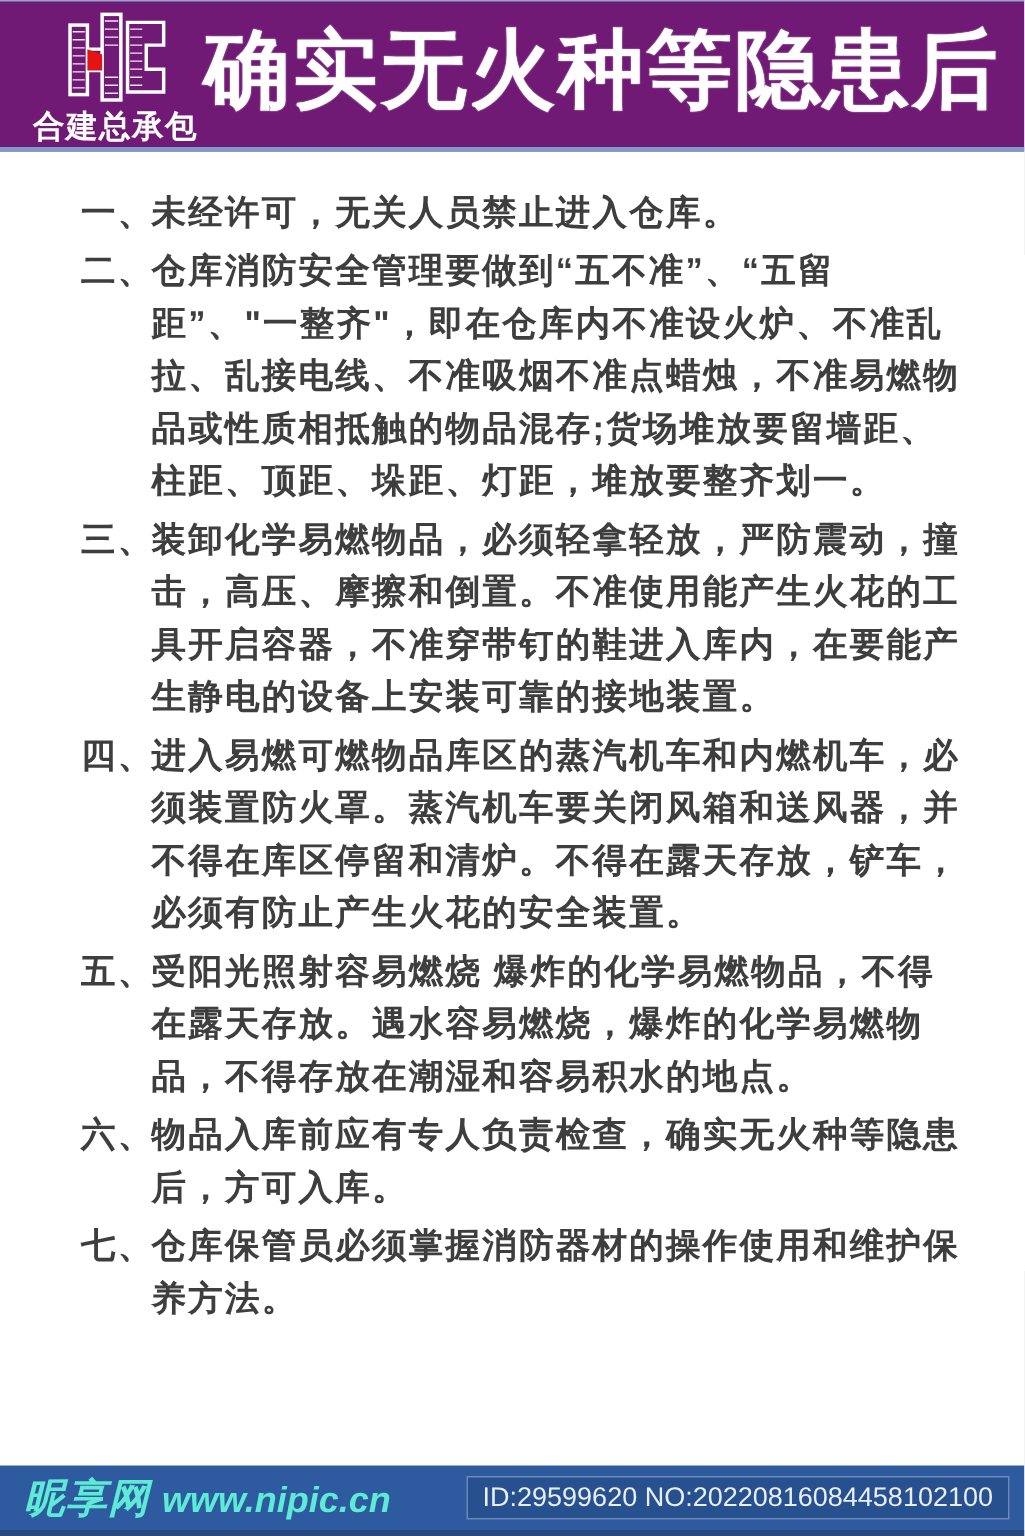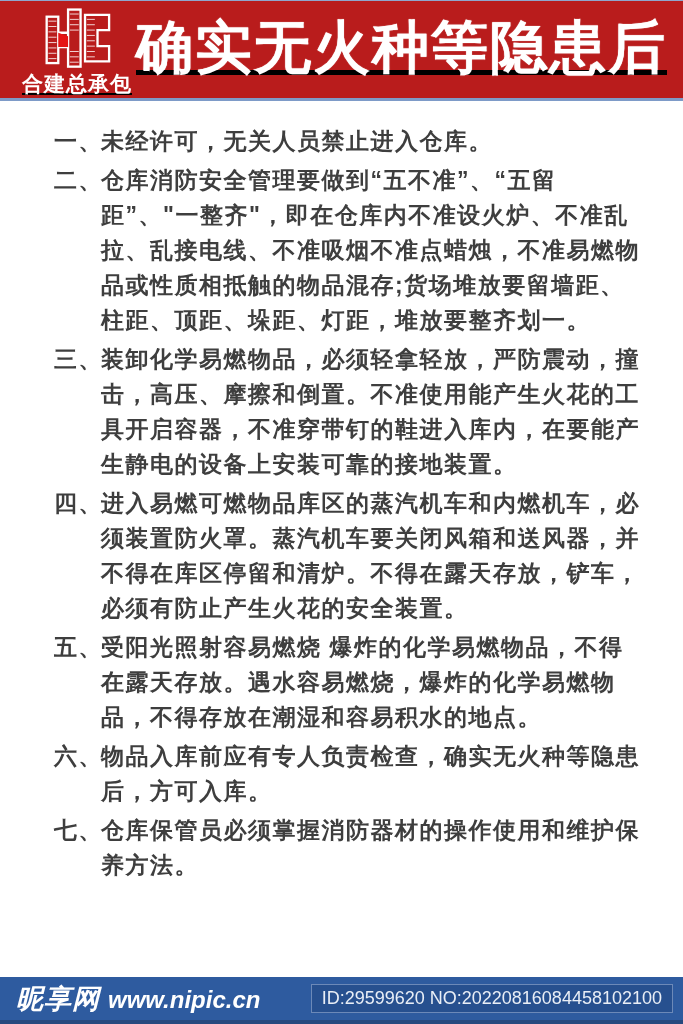--- a/index.html
+++ b/index.html
@@ -10,27 +10,26 @@
     position:relative;
     width:683px; height:1024px;
     background:#ffffff;
     margin:0 auto;
     overflow:hidden;
   }
 
   
   .header {
     height:101px;
-    background:#b91c1c;
+    background:#701a75;
     border-top:1px solid #8fa6cd;
     border-bottom:3px solid #7e9bc8;
     display:flex;
     align-items:center;
     padding:0 22px 0 18px;
-    text-decoration:underline;
   }
   .logo-block {
     width:118px;
     flex-shrink:0;
     display:flex; flex-direction:column; align-items:center;
     padding-top:4px;
   }
   .logo-text {
     color:#ffffff;
     font-weight:bold;
@@ -78,21 +77,21 @@
     height:47px;
     background:#2e5b9f;
     border-bottom:4px solid #27497e;
     display:flex;
     align-items:center;
     padding:0 10px 0 16px;
   }
   .brand {
     display:flex;
     align-items:baseline;
-    color:#ffffff;
+    color:#5eead4;
     font-style:italic;
     font-weight:bold;
   }
   .brand .site-name { font-size:27px; letter-spacing:1px; }
   .brand .site-url  { font-size:24px; margin-left:8px; }
   .id-badge {
     margin-left:auto;
     background:#27508f;
     border:1px solid #6c89b8;
     color:#e9eef6;

